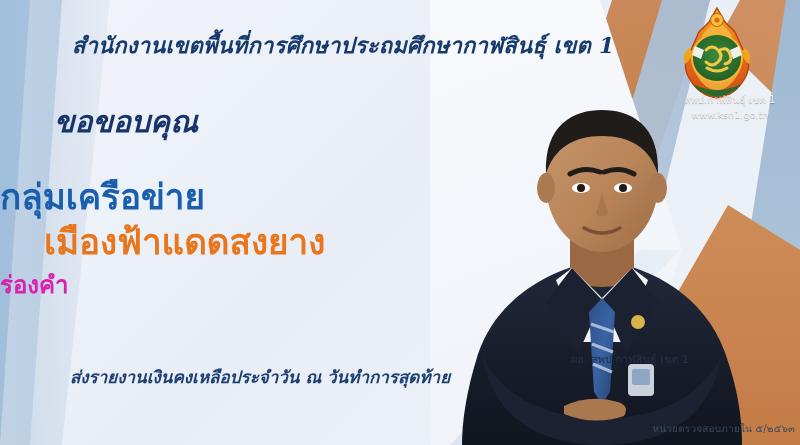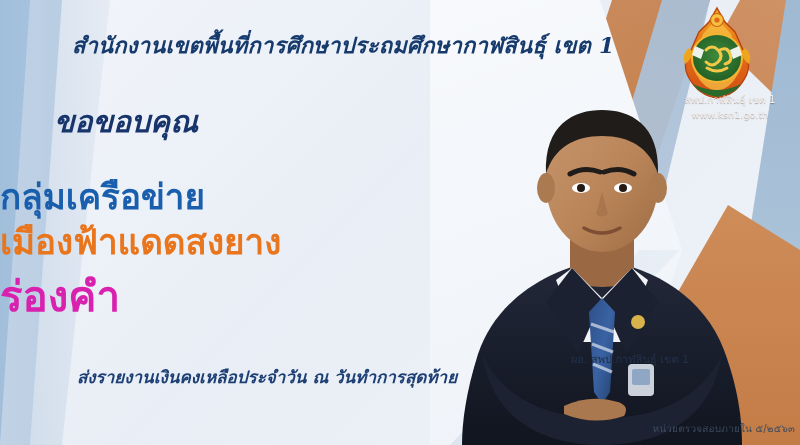--- a/index.html
+++ b/index.html
@@ -146,40 +146,40 @@
     font-size: 35px;
     font-weight: 700;
     color: #1a5fae;
     line-height: 1.25;
   }
   .line-orange {
     font-size: 35px;
     font-weight: 700;
     color: #e9751d;
     line-height: 1.3;
+    padding-left: 44px;
   }
   .line-pink {
-    font-size: 42px;
+    font-size: 24px;
     font-weight: 700;
     color: #d921b0;
     line-height: 1.35;
     margin-top: 4px;
   }
   .footer-block {
     position: absolute;
     left: 0; top: 364px;
     width: 520px;
     text-align: center;
     font-family: "DejaVu Serif", "Liberation Serif", serif;
     font-style: italic;
     font-weight: 700;
     color: #1d3f73;
     font-size: 17px;
     line-height: 1.55;
-    margin-left: 7px;
   }
 
   .signature {
     position: absolute;
     left: 500px; top: 352px;
     width: 260px;
     text-align: center;
     color: #22324a;
     font-size: 12px;
     line-height: 1.5;

